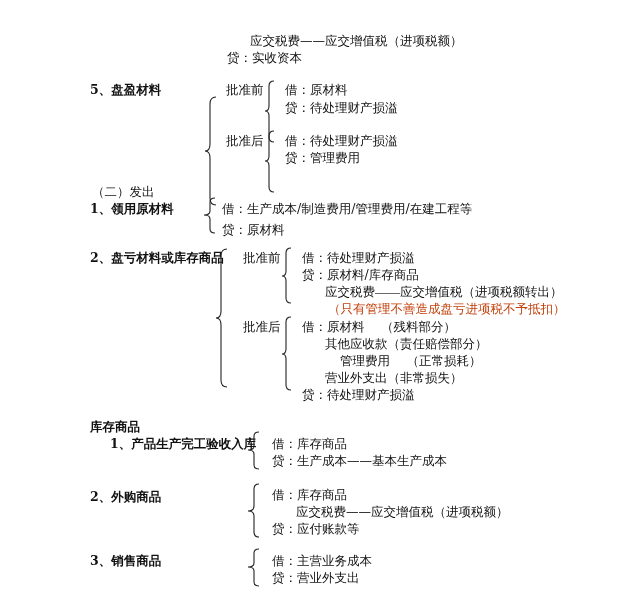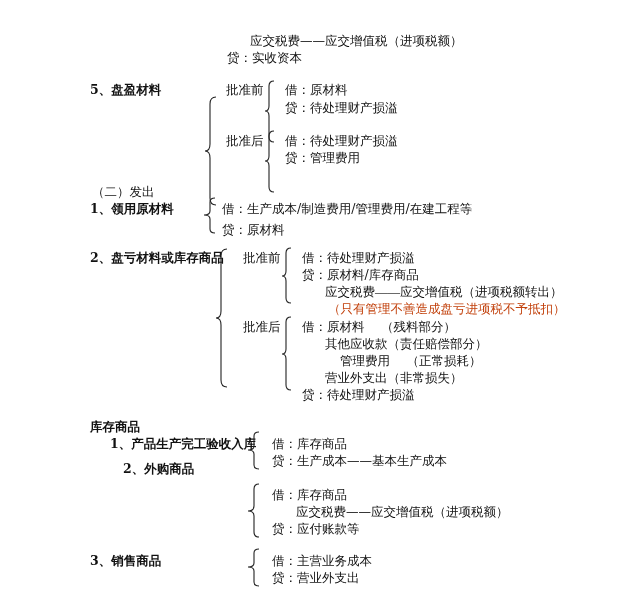--- a/index.html
+++ b/index.html
@@ -66,21 +66,21 @@
 <div class="t" style="left:302px;top:387px;">贷：待处理财产损溢</div>
 
 <div class="t b" style="left:90px;top:419px;">库存商品</div>
 <div class="t b" style="left:90px;top:436px;margin-left:20px;">1、产品生产完工验收入库</div>
 <svg class="brace" style="left:247px;top:431px;" width="14" height="40">
     <path d="M12 1 Q7 1 7 5 L7 15 Q7 19 1 19 Q7 19 7 23 L7 34 Q7 38 12 38"></path>
   </svg>
 <div class="t" style="left:272px;top:436px;">借：库存商品</div>
 <div class="t" style="left:272px;top:453px;">贷：生产成本——基本生产成本</div>
 
-<div class="t b" style="left:90px;top:461px;margin-left:33px;">2、外购商品</div>
+<div class="t b" style="left:90px;top:489px;">2、外购商品</div>
 <svg class="brace" style="left:247px;top:483px;" width="14" height="56">
     <path d="M12 1 Q7 1 7 6 L7 23 Q7 28 1 28 Q7 28 7 33 L7 49 Q7 54 12 54"></path>
   </svg>
 <div class="t" style="left:272px;top:487px;">借：库存商品</div>
 <div class="t" style="left:296px;top:504px;">应交税费——应交增值税（进项税额）</div>
 <div class="t" style="left:272px;top:521px;">贷：应付账款等</div>
 
 <div class="t b" style="left:90px;top:553px;">3、销售商品</div>
 <svg class="brace" style="left:247px;top:548px;" width="14" height="40">
     <path d="M12 1 Q7 1 7 5 L7 15 Q7 19 1 19 Q7 19 7 23 L7 34 Q7 38 12 38"></path>

